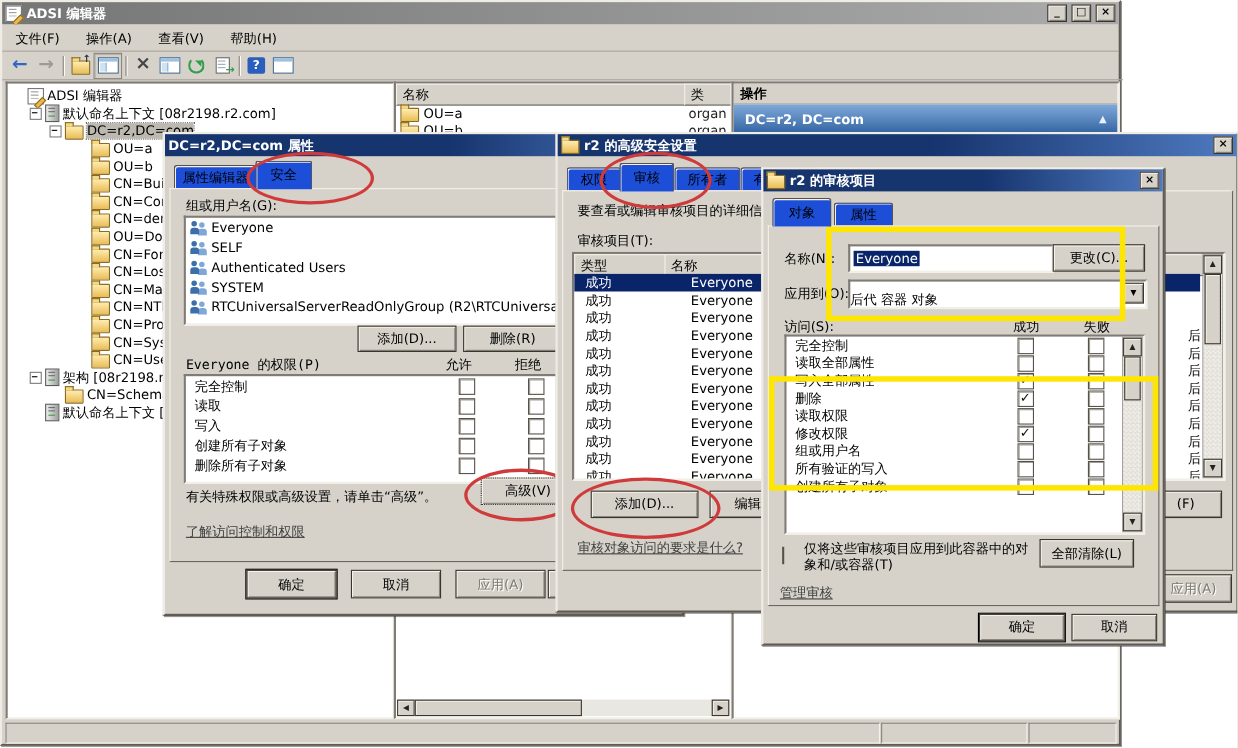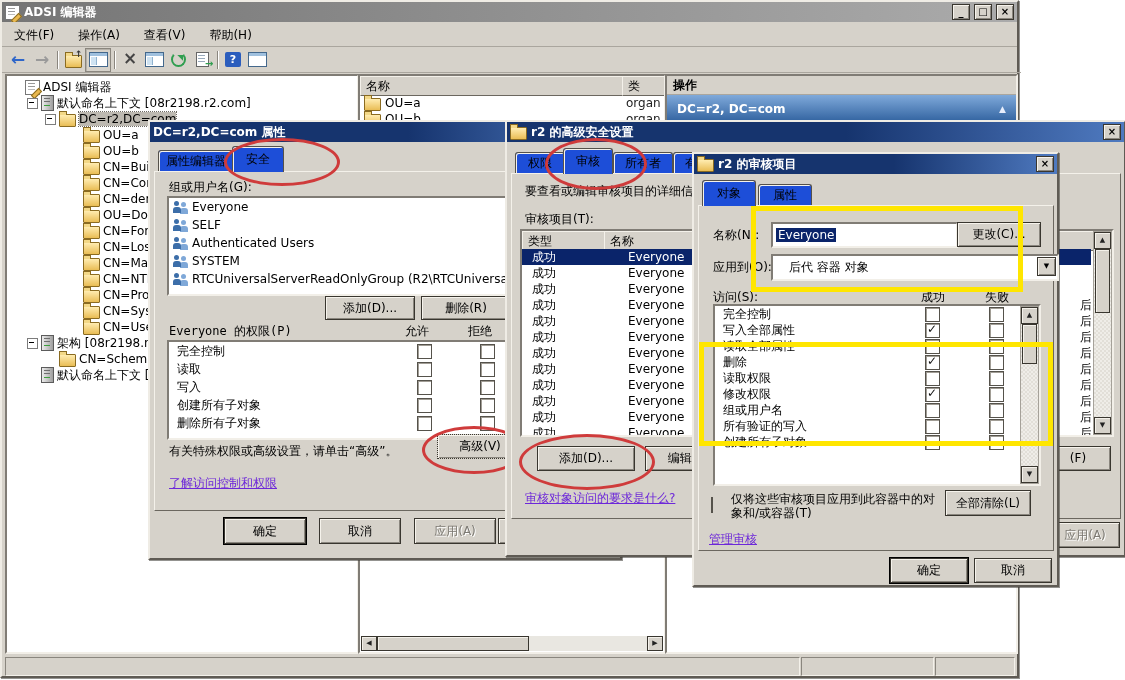--- a/index.html
+++ b/index.html
@@ -14,21 +14,21 @@
   .raised{border:1px solid;border-color:#f4f1ea #6b675f #6b675f #f4f1ea}
   .btn{background:#d6d2ca;border:1px solid #39362f;box-shadow:inset 1px 1px 0 #f6f3ec,inset -1px -1px 0 #8a867e;
     display:flex;align-items:center;justify-content:center;cursor:default;white-space:nowrap;overflow:hidden}
   .btn.dis{color:#7d7a73;text-shadow:1px 1px 0 #fff}
   .wc{width:16px;height:14px;font-size:10px;font-weight:bold;color:#000}
   .tab{position:absolute;top:4px;height:20px;background:#1d4ed8;border:1px solid #55514a;border-bottom:none;border-radius:3px 3px 0 0;
     box-shadow:inset 1px 1px 0 #f4f1ea;display:flex;align-items:center;justify-content:center;white-space:nowrap;overflow:hidden}
   .tab.on{top:0;height:25px;z-index:4}
   .chk{width:13px;height:13px;background:#fff;border:1px solid #55524b;box-shadow:inset 1px 1px 0 #a19d95;position:relative;flex:none}
   .chk.checked::after{content:"✓";position:absolute;left:1px;top:-2px;font-size:12px;font-weight:bold;color:#111}
-  .link{color:#6d28d9;text-decoration:underline;white-space:nowrap}
+  .link{color:#404040;text-decoration:underline;white-space:nowrap}
   .redcirc{position:absolute;border:3px solid #cf3b3b;border-radius:50%;z-index:7;pointer-events:none}
   .ybox{position:absolute;border:5px solid #ffe600;z-index:6;pointer-events:none}
   
   .titem{display:flex;align-items:center;height:16px;gap:3px;white-space:nowrap}
   .lvl0{padding-left:4px}.lvl1{padding-left:20px}.lvl2{padding-left:38px}.lvl3{padding-left:62px}
   .expbox{width:9px;height:9px;border:1px solid #7c7c7c;background:#fff;position:relative;flex:none}
   .expbox.minus::after{content:"";position:absolute;left:1px;top:3px;width:5px;height:1px;background:#000}
   .expbox.none{visibility:hidden}
   .ic{flex:none;display:inline-block}
   .ic-folder{width:15px;height:11px;background:linear-gradient(#ffecb0,#e9bd55);border:1px solid #8a6b21;border-radius:1px;position:relative;margin-top:3px}
@@ -502,46 +502,46 @@
       <span class="tab on" style="left:8px;width:52px">对象</span>
       <span class="tab" style="left:64px;width:52px">属性</span>
     </div>
     <div class="abs raised" style="left:4px;top:51px;width:354px;height:344px;background:#d6d2ca;z-index:2">
       <div class="abs lbl" style="left:14px;top:22px">名称(N):</div>
       <div class="abs sunken" style="left:72px;top:16px;width:180px;height:22px;display:flex;align-items:center;padding-left:3px">
         <span style="background:#0a246a;color:#fff;padding:0 2px">Everyone</span>
       </div>
       <div class="btn abs" style="left:258px;top:16px;width:82px;height:23px">更改(C)...</div>
       <div class="abs lbl" style="left:14px;top:54px">应用到(O):</div>
-      <div class="abs sunken" style="left:72px;top:48px;width:268px;height:23px;display:flex;align-items:center;padding-left:16px">
+      <div class="abs sunken" style="left:72px;top:48px;width:268px;height:23px;display:flex;align-items:flex-end;padding-left:0">
         <span>后代 容器 对象</span>
         <span class="btn abs" style="right:1px;top:1px;width:17px;height:17px;font-size:7px">▼</span>
       </div>
       <div class="abs lbl" style="left:14px;top:84px">访问(S):</div>
       <div class="abs lbl" style="left:222px;top:84px;width:34px">成功</div>
       <div class="abs lbl" style="left:286px;top:84px;width:34px">失败</div>
       <div class="abs sunken" style="left:14px;top:98px;width:324px;height:178px;overflow:hidden">
         <div>
 
             <div class="audrow">
               <span class="al">完全控制</span>
               <span class="chk cs"></span>
               <span class="chk cf"></span>
             </div>
 
 
             <div class="audrow">
+              <span class="al">读取全部属性</span>
+              <span class="chk cs"></span>
+              <span class="chk cf"></span>
+            </div>
+
+            <div class="audrow">
               <span class="al">写入全部属性</span>
               <span class="chk cs checked"></span>
-              <span class="chk cf"></span>
-            </div>
-
-            <div class="audrow">
-              <span class="al">读取全部属性</span>
-              <span class="chk cs"></span>
               <span class="chk cf"></span>
             </div>
 
             <div class="audrow">
               <span class="al">删除</span>
               <span class="chk cs checked"></span>
               <span class="chk cf"></span>
             </div>
 
 

